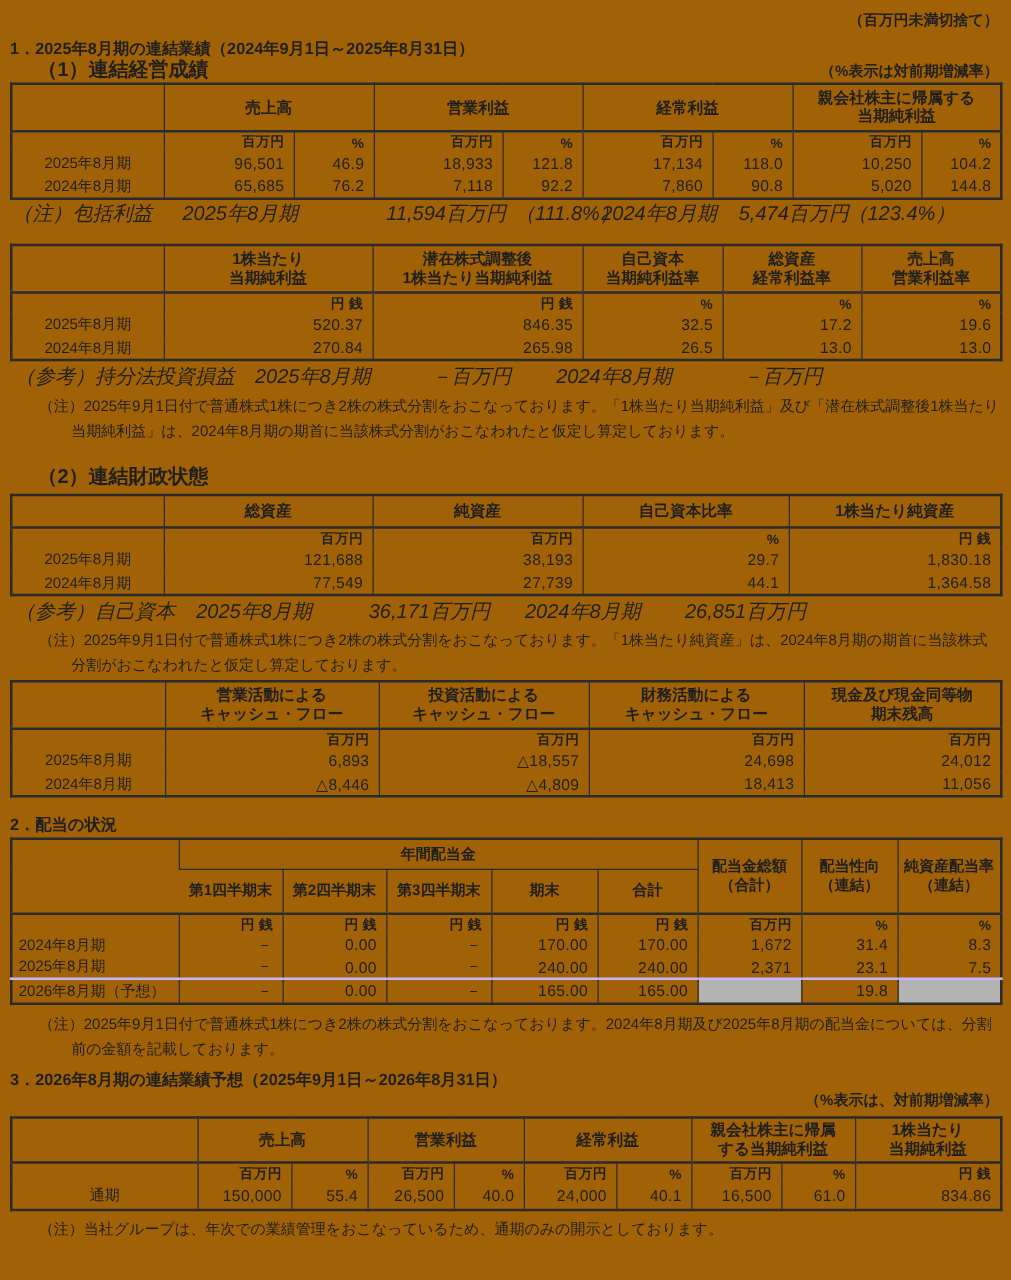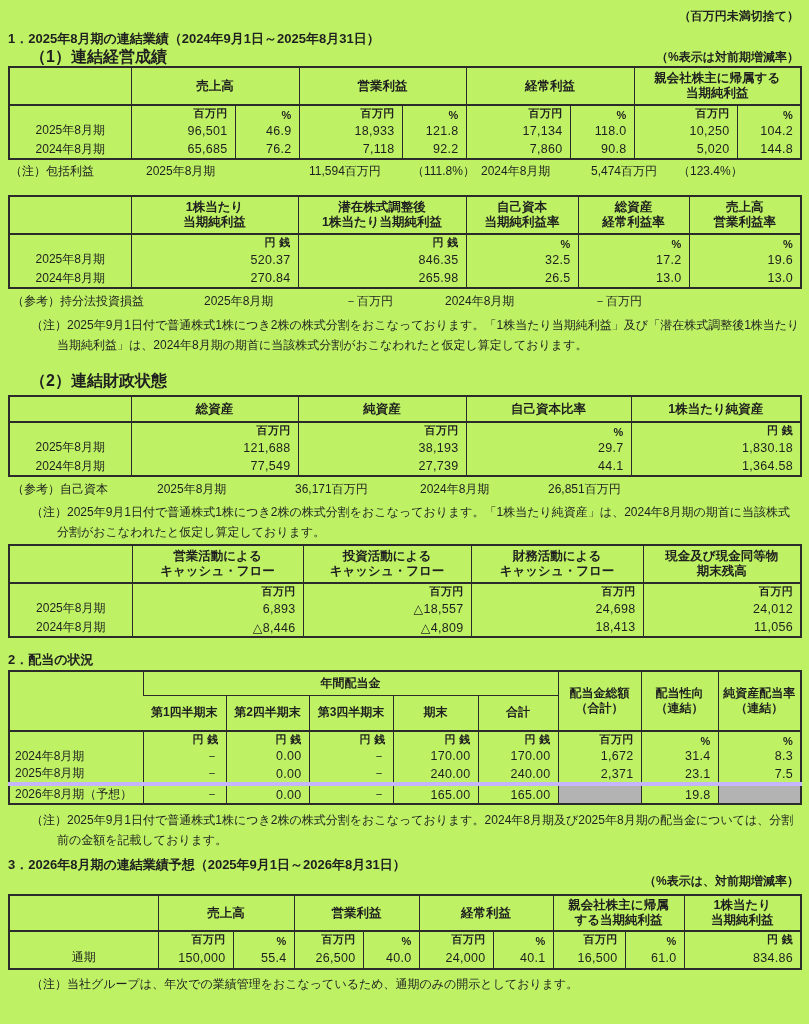--- a/index.html
+++ b/index.html
@@ -1,17 +1,17 @@
 <!DOCTYPE html>
 <html lang="ja"><head>
 <meta charset="utf-8">
 <style>
   html,body{margin:0;padding:0;background:#fff;}
   .page{
-    position:relative;width:809px;height:1024px;background:#bef264;
+    position:relative;width:809px;height:1024px;background:#a16207;
     color:#1f1f1f;font-family:"Liberation Sans","DejaVu Sans",sans-serif;
     font-size:12px;overflow:hidden;box-sizing:border-box;padding-top:8px;
   }
   .rnote{height:16px;line-height:16px;text-align:right;padding-right:10px;font-weight:bold;font-size:12px;}
   .h1{margin:7px 8px 0 8px;font-size:13px;font-weight:bold;line-height:16px;}
   .subrow{display:flex;justify-content:space-between;margin-top:2px;height:16px;line-height:16px;}
   .h2sub{margin-left:30px;font-size:16px;font-weight:bold;}
   .tbl{border-collapse:collapse;table-layout:fixed;border:2px solid #2b2b2b;margin-left:8px;}
   .tbl th,.tbl td{border-left:1px solid #2b2b2b;overflow:hidden;box-sizing:border-box;}
   .tbl th:first-child,.tbl td:first-child{border-left:none;}
@@ -23,24 +23,24 @@
   .drow td{height:19px;vertical-align:middle;}
   #t3 thead th{height:26px;}
   #t1 thead th,#t2 thead th,#t4 thead th{height:38px;}
   #t6 thead th{height:34px;}
   #t6 .drow td{height:22px;}
   #t5 thead th{font-size:12px;}
   #t5 .hr1 th{height:24px;}
   #t5 .hr2 th{height:36px;}
   #t5 th.annual{border-bottom:1px solid #2b2b2b;}
   #t5 .drow td{height:18px;}
-  #t5 .frow td{border-top:4px solid #c4b5fd;height:20px;}
+  #t5 .frow td{border-top:2px solid #c4b5fd;height:20px;}
   #t5 td.lbl{text-align:left;padding-left:5px;}
   .gray{background:#b3b3b3;}
-  .tabline{position:relative;height:15px;line-height:15px;font-size:12px;}
+  .tabline{position:relative;height:15px;line-height:15px;font-size:16px;font-style:italic;}
   .tabline span{position:absolute;top:0;white-space:nowrap;}
   .note{margin:0 8px 0 31px;padding-left:26px;text-indent:-26px;line-height:20px;font-size:12px;width:744px;}
 </style>
 </head>
 <body>
 
 <div class="page">
 
   <div class="rnote">（百万円未満切捨て）</div>
 

